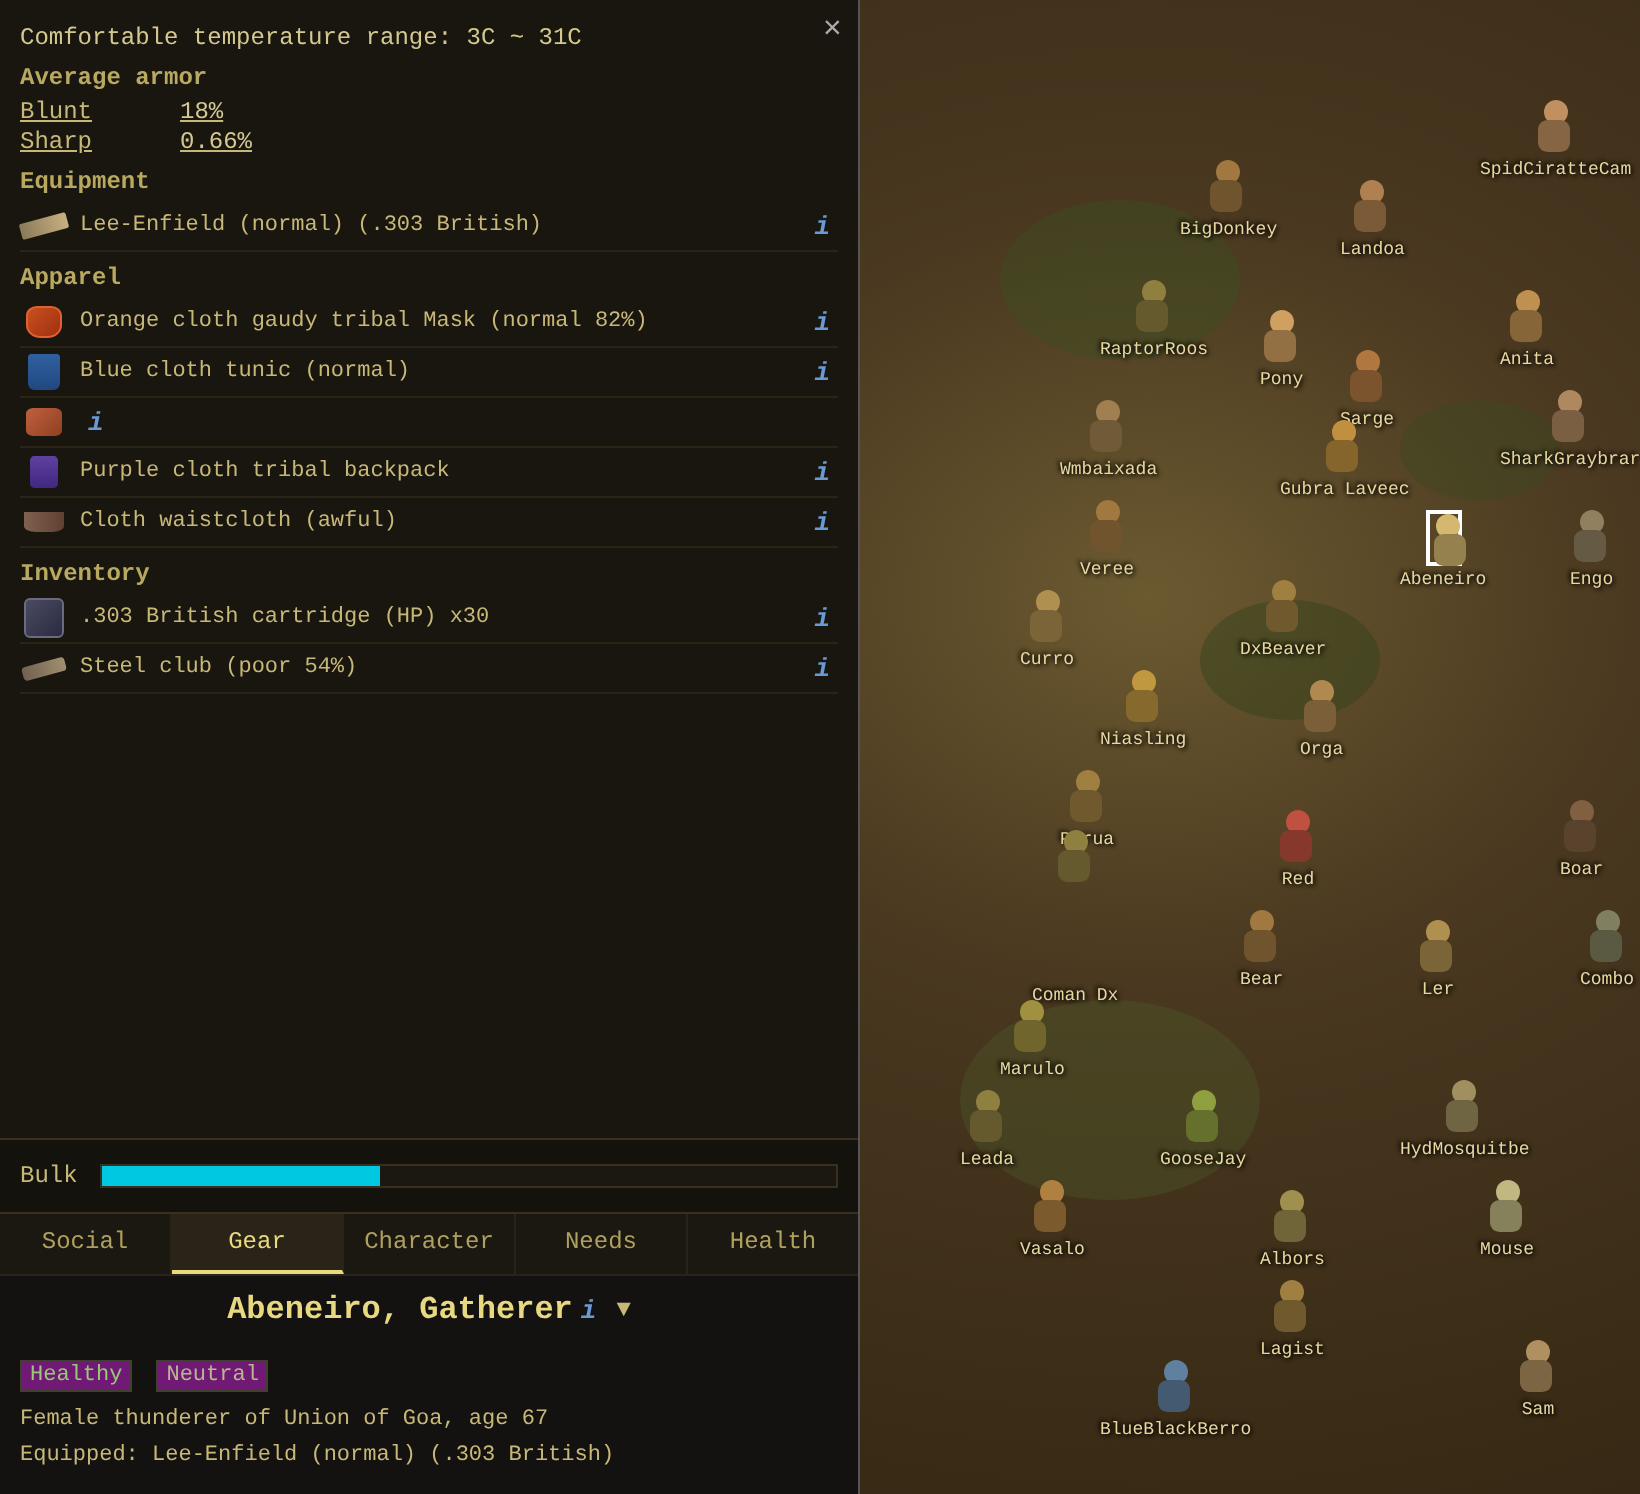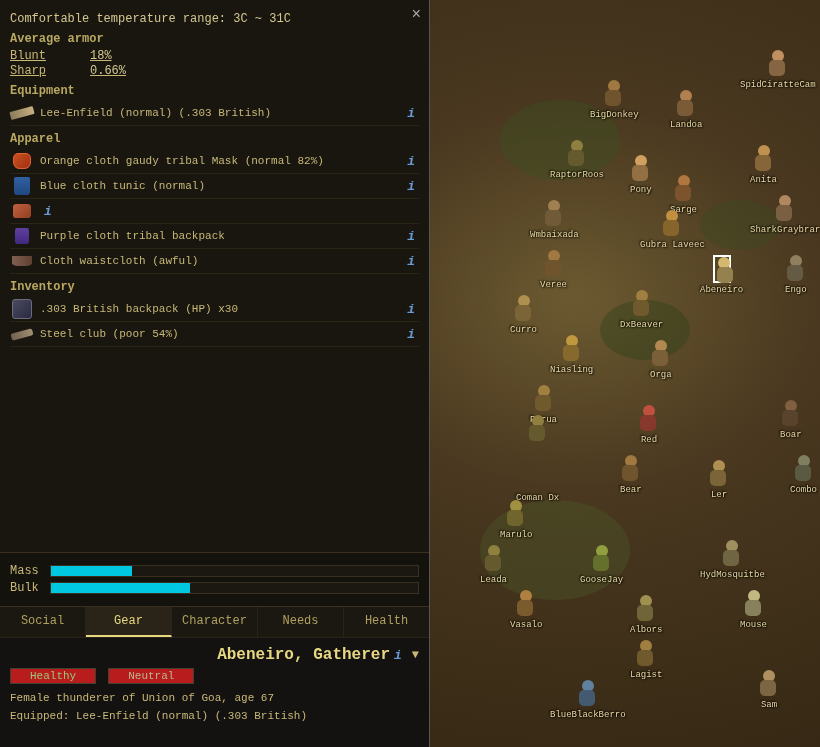--- a/index.html
+++ b/index.html
@@ -282,22 +282,22 @@
     .char-info {
       padding: 8px 10px;
       background: #141210;
       border-top: 1px solid #2a2418;
       min-height: 110px;
     }
 
     .char-name-row {
       display: flex;
       align-items: center;
-      justify-content: flex-end;
-      margin-bottom: 4px;
+      justify-content: center;
+      margin-bottom: 16px;
     }
 
     .char-name {
       font-size: 16px;
       color: #e8d880;
       font-weight: bold;
     }
 
     .char-name-icons {
       display: flex;
@@ -306,23 +306,23 @@
     }
 
     .status-row {
       display: flex;
       gap: 12px;
       margin-bottom: 6px;
     }
 
     .status-badge {
       font-size: 11px;
-      padding: 1px 19px;
+      padding: 1px 4px;
       border: 1px solid #404030;
-      background: #b91c1c;
+      background: #701a75;
       color: #98c878;
     }
 
     .status-badge.neutral {
       color: #b8b890;
     }
 
     .char-desc {
       font-size: 11px;
       color: #c8b878;
@@ -659,40 +659,34 @@
           <span class="info-icon">i</span>
         </div>
       </div>
 
     <div class="section-title">Inventory</div>
     <div id="inventory-list">
         <div class="item-row">
           <div class="item-icon">
             <div class="ammo-icon"></div>
           </div>
-          <span class="item-name">.303 British backpack (HP) x30</span>
+          <span class="item-name">.303 British cartridge (HP) x30</span>
           <span class="info-icon">i</span>
         </div>
         <div class="item-row">
           <div class="item-icon">
             <div class="club-icon"></div>
           </div>
           <span class="item-name">Steel club (poor 54%)</span>
           <span class="info-icon">i</span>
         </div>
       </div>
   </div>
 
   <div class="bars-section" id="bars-section">
-      <div class="bar-row">
-    <span class="bar-label">Mass</span>
-    <div class="bar-track">
-      <div class="bar-fill" style="width:22%"></div>
-    </div>
-  </div>
       <div class="bar-row">
     <span class="bar-label">Bulk</span>
     <div class="bar-track">
       <div class="bar-fill" style="width:38%"></div>
     </div>
   </div>
     </div>
 
   <div class="tabs-row" id="tabs-row">
       <div class="tab">Social</div>

